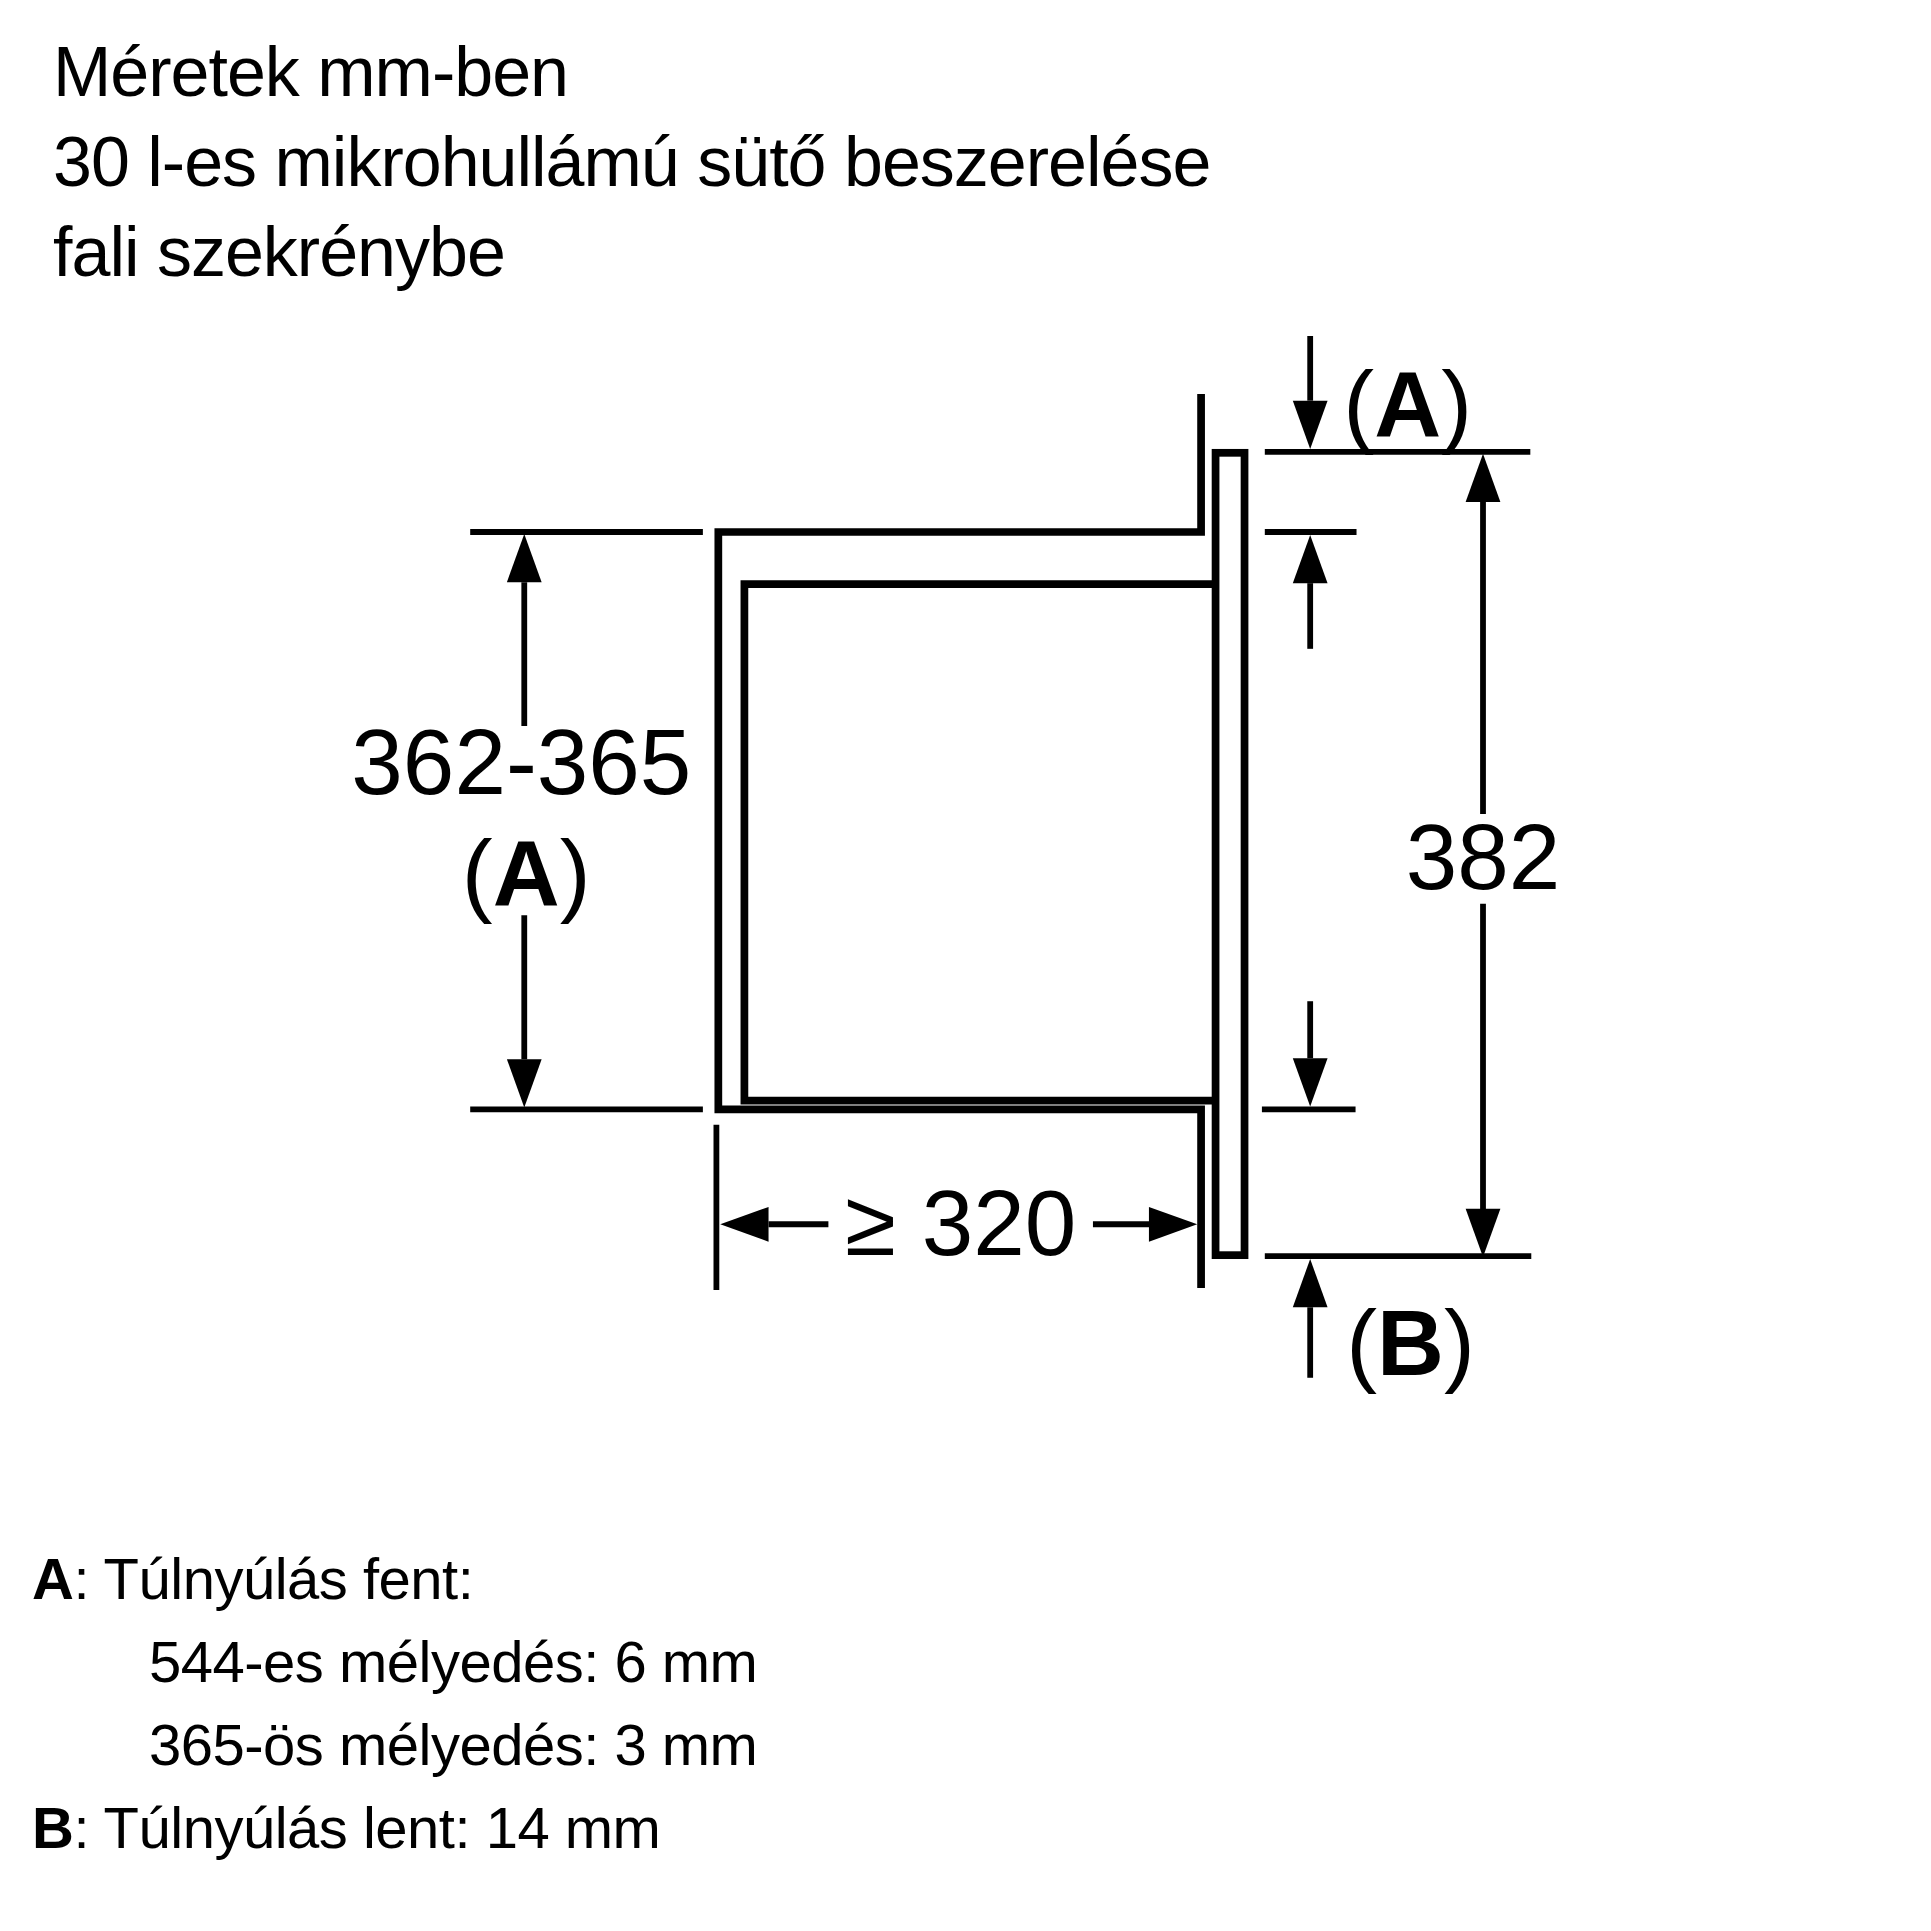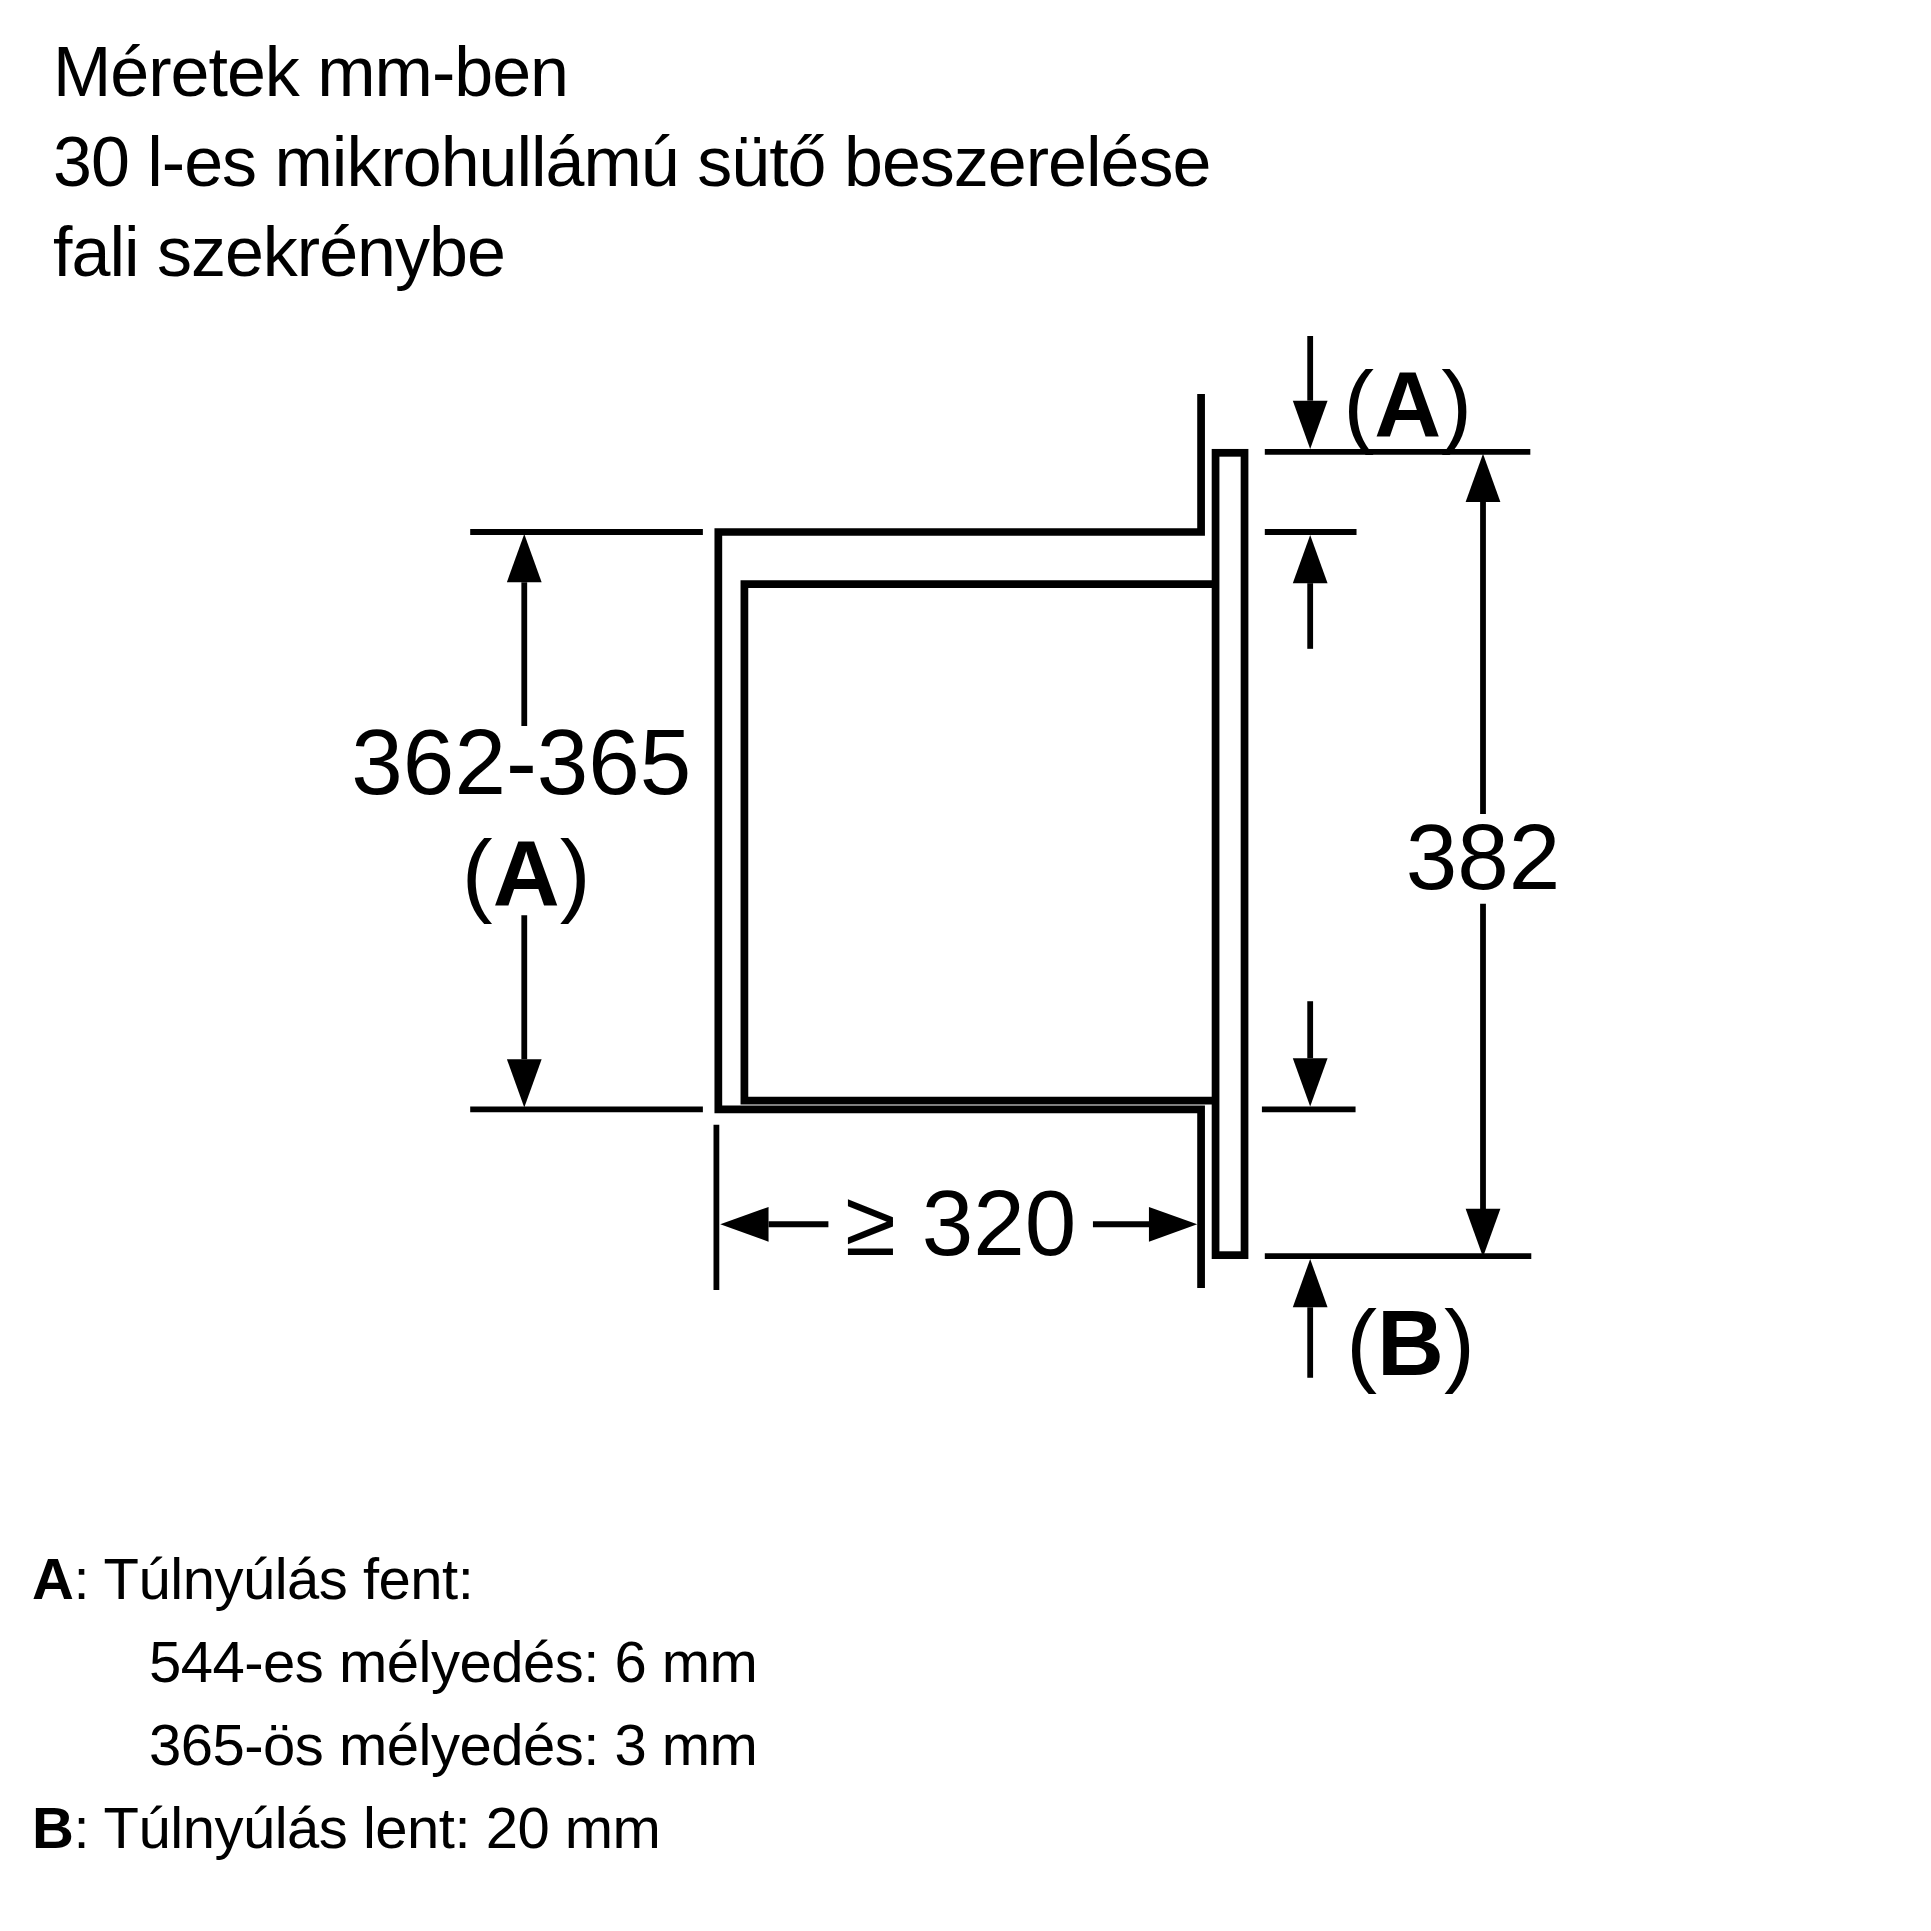--- a/index.html
+++ b/index.html
@@ -84,17 +84,17 @@
       <text x="995" y="1300" text-anchor="middle">≥ 320</text>
       <path class="s6" d="M 1132,1268 H 1191"></path>
       <polygon class="ah" points="1240,1268 1190,1250 1190,1286"></polygon>
     </g>
   </svg>
 
   <div class="legend-block">
     <div class="legend-row"><span class="b">A</span><span>: Túlnyúlás fent:</span></div>
     <div class="legend-row indent"><span>544-es mélyedés: 6 mm</span></div>
     <div class="legend-row indent"><span>365-ös mélyedés: 3 mm</span></div>
-    <div class="legend-row"><span class="b">B</span><span>: Túlnyúlás lent: 20 mm</span></div>
+    <div class="legend-row"><span class="b">B</span><span>: Túlnyúlás lent: 14 mm</span></div>
   </div>
 
 </div>
 
 
 </body></html>

